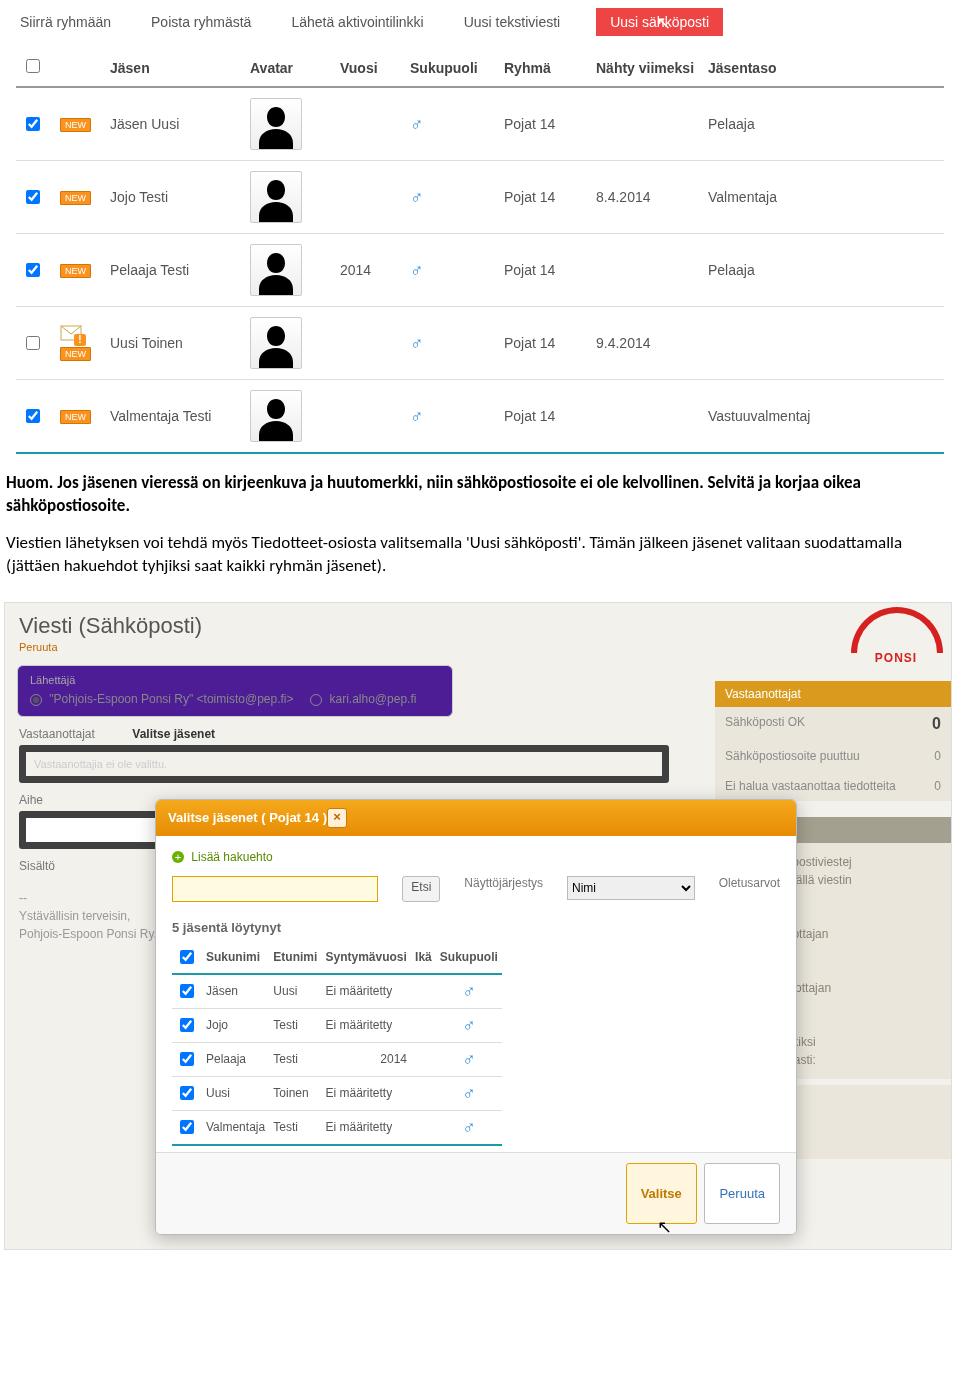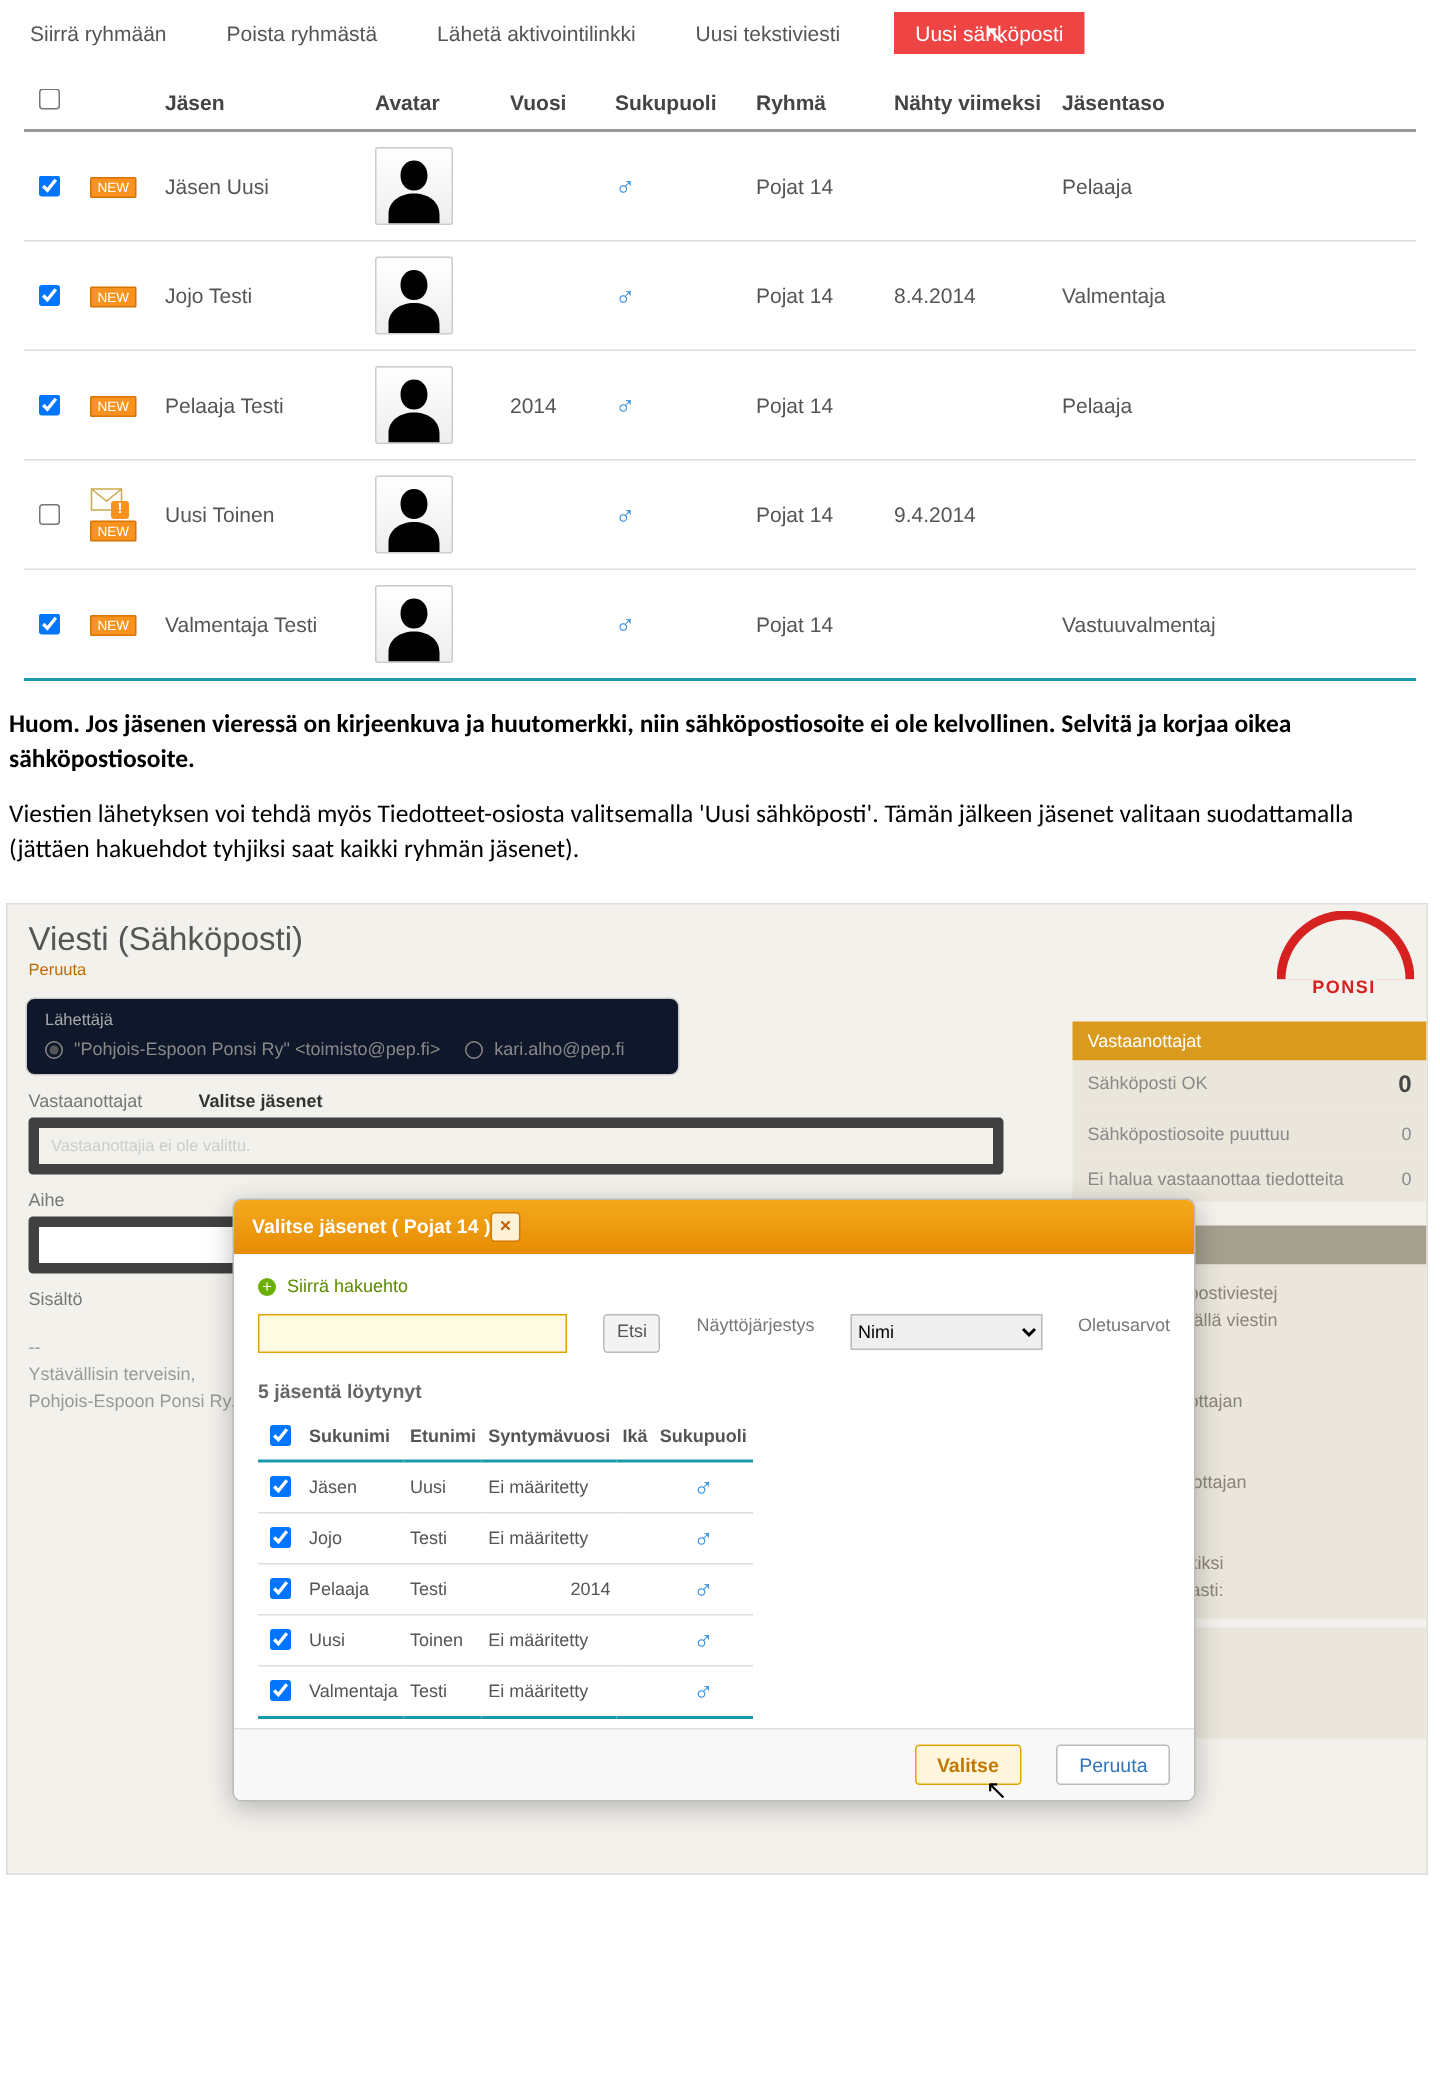--- a/index.html
+++ b/index.html
@@ -26,21 +26,21 @@
   .doc { padding:14px 6px 10px 6px; font-size:16px; }
   .doc .bold { font-family:Calibri,Arial,sans-serif; font-weight:700; font-size:17px; line-height:1.35; color:#000;}
   .doc p { font-family:Calibri,Arial,sans-serif; font-size:17px; line-height:1.35; margin:14px 0 10px 0; color:#000;}
   
   .panel { position:relative; margin:4px 0 0 4px; width:946px; height:646px; background:#f3f1ec; border:1px solid #ddd; overflow:hidden; font-size:13px; }
   .panel h2 { margin:10px 14px 2px 14px; font-weight:400; color:#555; font-size:22px; }
   .cancel-top { margin:2px 14px 12px 14px; color:#c06a00; font-size:11px; }
   .logo { position:absolute; top:4px; right:10px; width:90px; text-align:center; }
   .logo .arc { width:80px; height:40px; border:6px solid #d62121; border-bottom:none; border-radius:60px 60px 0 0; margin:0 auto; position:relative; }
   .logo .txt { color:#d62121; font-weight:bold; font-size:12px; letter-spacing:1px; margin-top:-2px; }
-  .sender-box { margin:4px 12px; border:1px solid #ccc; border-radius:6px; padding:8px 12px 10px 12px; width:410px; background:#0f172a; }
+  .sender-box { margin:4px 12px; border:1px solid #ccc; border-radius:6px; padding:8px 12px 10px 12px; width:410px; background:#4c1d95; }
   .sender-box .lbl { color:#aaa; font-size:11px; }
   .sender-box .row { margin-top:6px; color:#888; font-size:12px; }
   .radio { display:inline-block; width:10px; height:10px; border:1px solid #888; border-radius:50%; margin-right:4px; vertical-align:middle; }
   .radio.sel::after{ content:""; display:block; width:6px; height:6px; background:#555; border-radius:50%; margin:2px; }
   .fldrow { margin:10px 14px 0 14px; color:#777; font-size:12px; }
   .fldrow .lab { display:inline-block; width:110px; }
   .fldrow .sel-link { color:#333; font-weight:700; }
   .inputish { margin:4px 14px 0 14px; border:7px solid #404040; border-radius:3px; height:24px; line-height:24px; padding:0 8px; color:#ccc; font-size:11px; width:620px; background:#f3f1ec; }
   .sisalto-text { margin:16px 14px 0 14px; color:#999; font-size:12px; line-height:1.5; }
   
@@ -59,21 +59,21 @@
   .srch-row { margin:12px 0 6px 0; display:flex; gap:24px; font-size:12px; color:#777; }
   .srch-row input[type=text]{ width:236px; height:22px; border:1px solid #e0a400; background:#fffbe0; }
   .srch-row .btn { border:1px solid #bbb; border-radius:3px; padding:3px 8px; background:#f3f3f3; color:#555; font-size:12px; }
   .srch-row select { border:1px solid #bbb; height:24px; width:150px; font-size:12px; }
   .found { margin:18px 0 6px 0; font-weight:700; color:#666; font-size:13px; }
   table.found-t { width:330px; border-collapse:collapse; font-size:12px; color:#555; }
   table.found-t th { text-align:left; font-weight:700; padding:6px 4px; border-bottom:2px solid #1b9aa9; }
   table.found-t td { padding:6px 4px; border-bottom:1px solid #ddd; }
   table.found-t tr:last-child td { border-bottom:2px solid #1b9aa9; }
   .modal-ft { border-top:1px solid #ddd; background:#f8f8f8; padding:10px 16px; text-align:right; position:relative; }
-  .modal-ft .btn { display:inline-block; border:1px solid #bbb; border-radius:3px; padding:5px 14px; font-size:13px; margin-left:20px; background:#fff; color:#3573b8; }
+  .modal-ft .btn { display:inline-block; border:1px solid #bbb; border-radius:3px; padding:22px 14px; font-size:13px; margin-left:4px; background:#fff; color:#3573b8; }
   .modal-ft .btn.primary { border:1px solid #e0a400; background:#fff6dd; color:#c07800; font-weight:700; }
   .modal-ft .cur { position:absolute; right:124px; bottom:-4px; font-size:18px; color:#000; }
 </style>
 </head>
 <body>
 
 <div class="wrap">
 
   <div class="toolbar">
     <a>Siirrä ryhmään</a>
@@ -265,21 +265,21 @@
     </div>
 
     <div class="modal">
       <div class="modal-hd">
         <span>Valitse jäsenet ( Pojat 14 )</span>
         <span class="close">×</span>
       </div>
       <div class="modal-body">
         <div class="add-crit">
           <span class="plus">+</span>
-          <span>Siirrä hakuehto</span>
+          <span>Lisää hakuehto</span>
         </div>
         <div class="srch-row">
           <input type="text" style="">
           <span class="btn">Etsi</span>
           <span>Näyttöjärjestys</span>
           <select><option>Nimi</option></select>
           <span>Oletusarvot</span>
         </div>
         <div class="found">5 jäsentä löytynyt</div>
         <table class="found-t">

